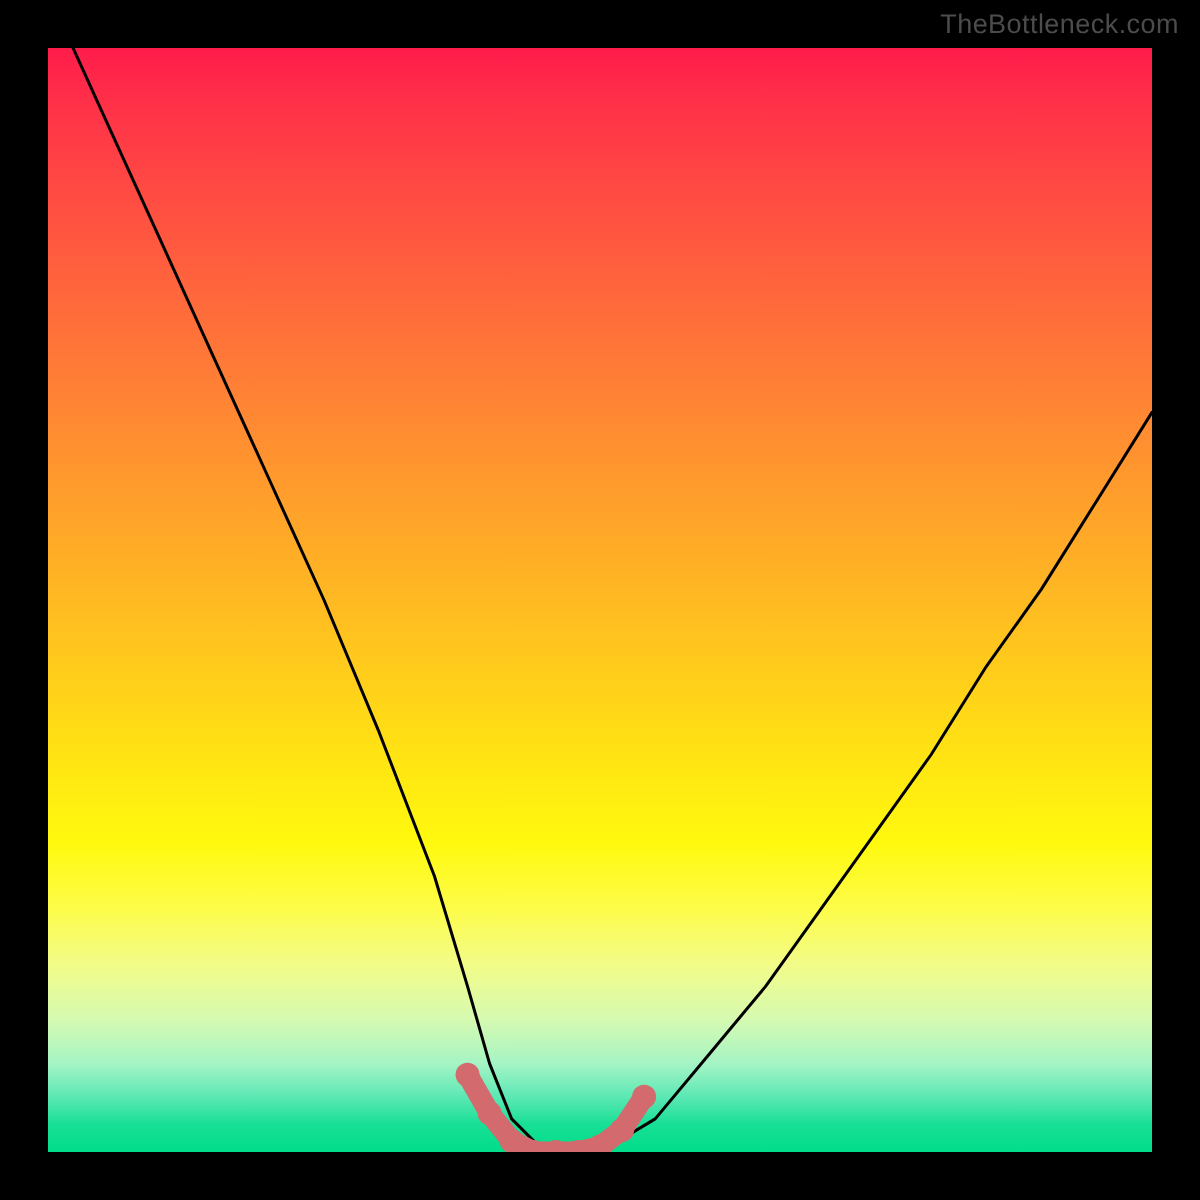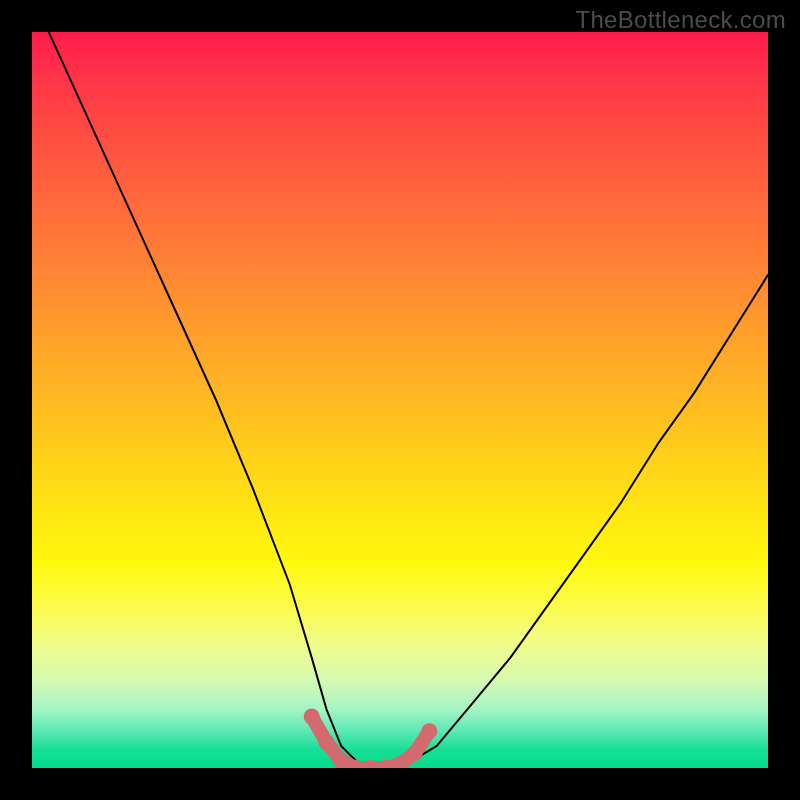--- a/index.html
+++ b/index.html
@@ -14,21 +14,21 @@
   .frame {
     position: relative;
     width: 800px;
     height: 800px;
     background: #000;
   }
   .watermark {
     position: absolute;
     top: 6px;
     right: 14px;
-    font-size: 24px;
+    font-size: 18px;
     font-weight: 500;
     color: #4c4c4c;
     letter-spacing: 0.3px;
     user-select: none;
   }
   .plot-area {
     position: absolute;
     left: 32px;
     top: 32px;
     width: 736px;

